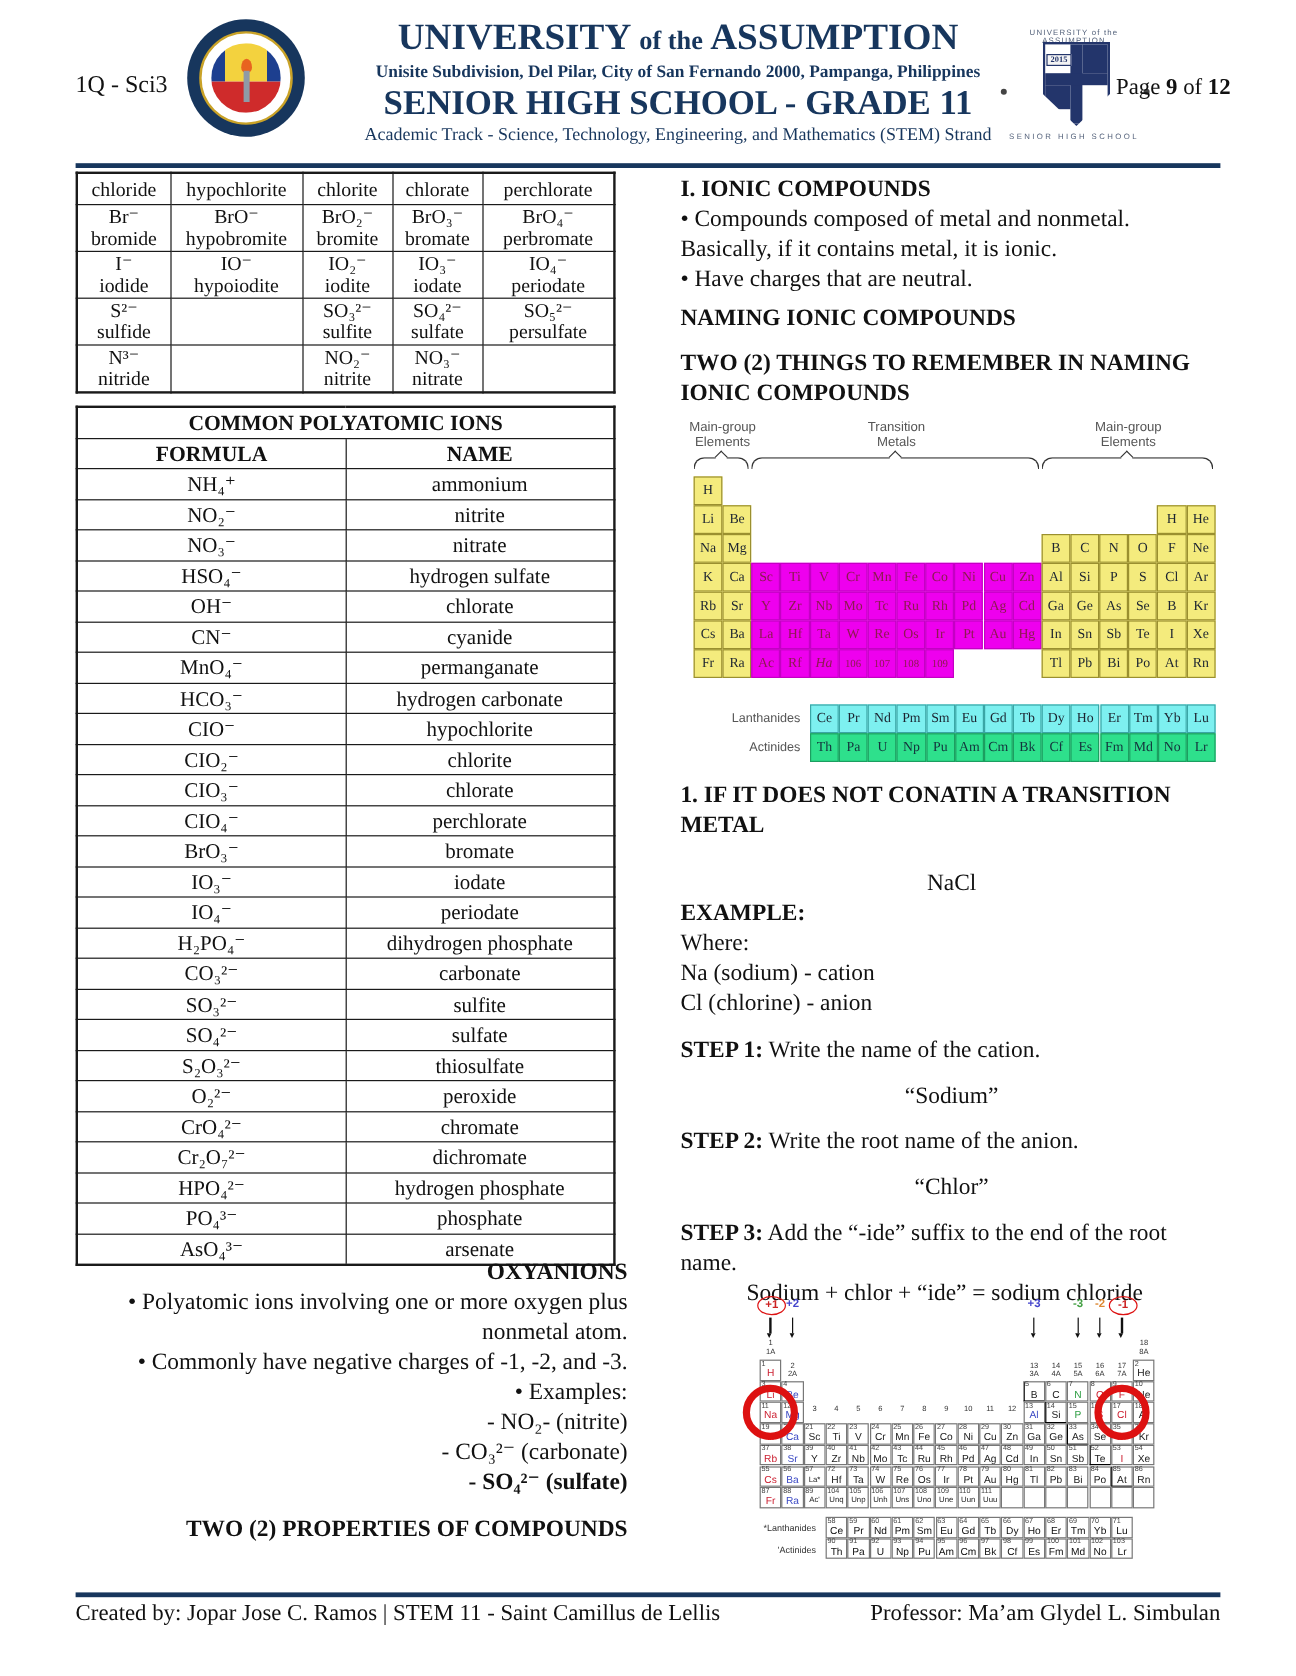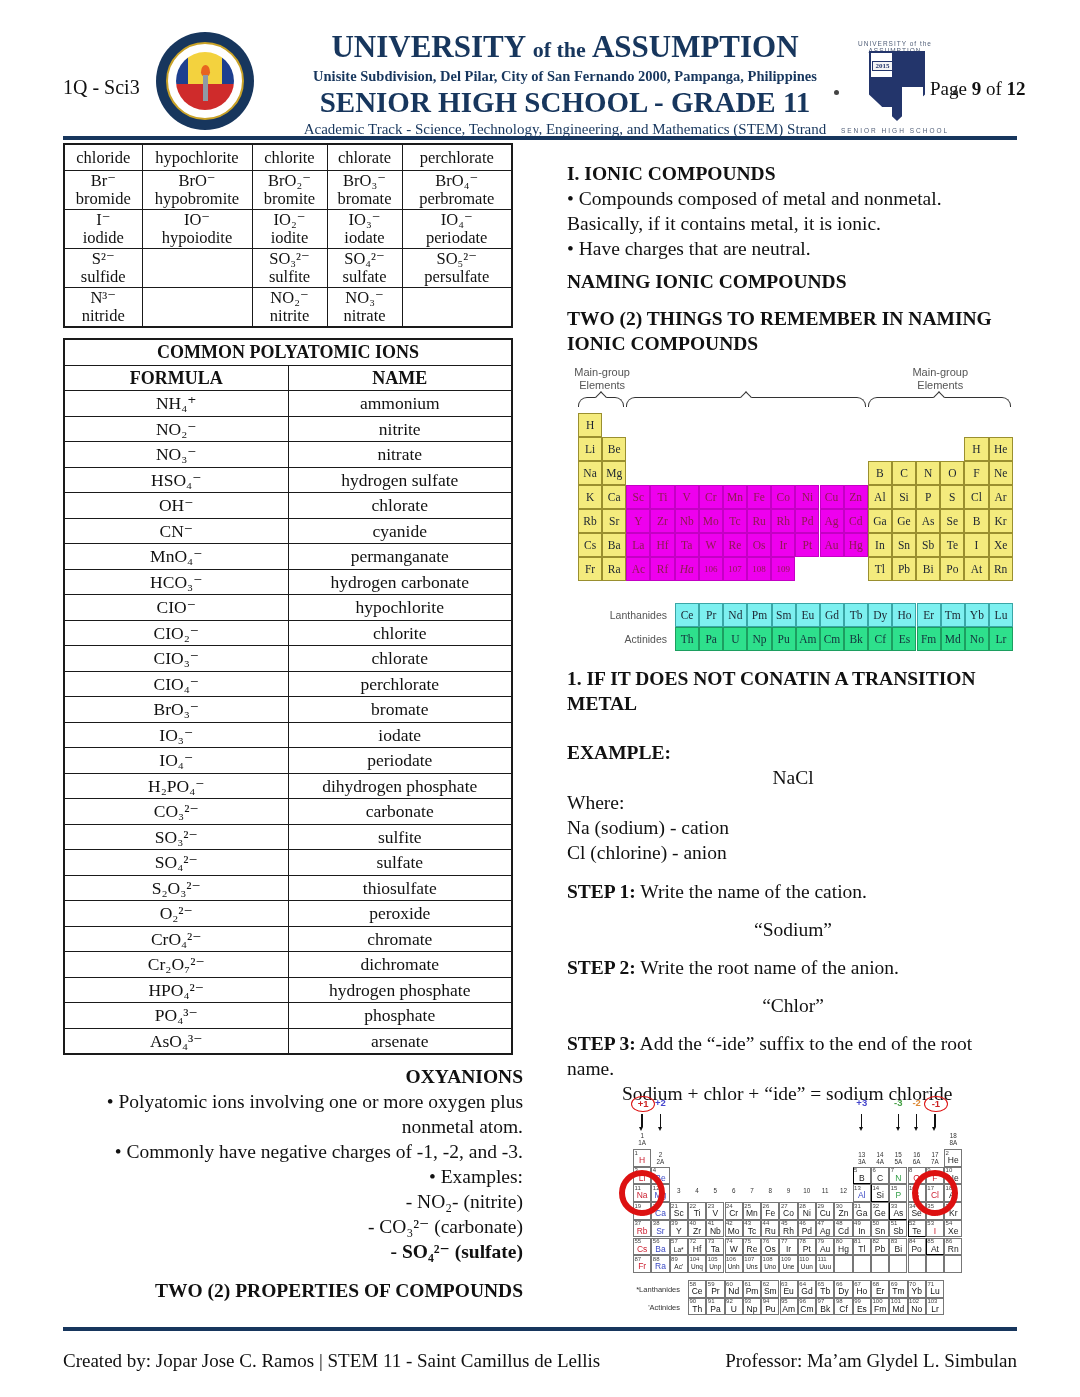--- a/index.html
+++ b/index.html
@@ -1,18 +1,18 @@
 <!DOCTYPE html>
 <html><head>
 <meta charset="utf-8">
 <style>
   html,body{margin:0;padding:0;background:#e8e8e8;}
   .page{position:relative;width:1080px;height:1397px;background:#ffffff;overflow:hidden;
         font-family:"Liberation Serif","DejaVu Serif",serif;color:#111;}
-  .abs{position:absolute;margin-top:16px;}
+  .abs{position:absolute;}
   .rule{position:absolute;left:63px;width:954px;background:#17365d;}
   .bold{font-weight:bold;}
   .center{text-align:center;}
 
   
   .course{left:63px;top:60px;font-size:20px;}
   .hdr-center{left:295px;top:14px;width:540px;text-align:center;}
   .uni-name{font-size:31px;font-weight:bold;color:#17365d;line-height:34px;}
   .uni-name .small{font-size:22px;}
   .hdr-addr{font-size:14.5px;font-weight:bold;color:#17365d;line-height:19px;}
@@ -381,20 +381,24 @@
       <div class="tline bold">IONIC COMPOUNDS</div>
     </div>
 
   <div class="abs" id="ptable1">
       <div class="pt1-label" style="left: -9px; width: 88.3px; top: 0px;">
         <div>Main-group</div>
         <div>Elements</div>
       </div>
       <div class="pt1-brace" style="left: 11px; width: 44.3px; top: 31px;"></div>
       <div class="pt1-notch" style="left: 30.15px; top: 27px;"></div>
+      <div class="pt1-label" style="left: 39.3px; width: 281.5px; top: 0px;">
+        <div>Transition</div>
+        <div>Metals</div>
+      </div>
       <div class="pt1-brace" style="left: 59.3px; width: 237.5px; top: 31px;"></div>
       <div class="pt1-notch" style="left: 175.05px; top: 27px;"></div>
       <div class="pt1-label" style="left: 280.8px; width: 184.9px; top: 0px;">
         <div>Main-group</div>
         <div>Elements</div>
       </div>
       <div class="pt1-brace" style="left: 300.8px; width: 140.9px; top: 31px;"></div>
       <div class="pt1-notch" style="left: 368.25px; top: 27px;"></div>
       <div class="pt1-cell pt1-y" style="left: 11px; top: 47px;">H</div>
       <div class="pt1-cell pt1-y" style="left: 11px; top: 71px;">Li</div>
@@ -507,22 +511,22 @@
       <div class="pt1-cell pt1-g" style="left: 349.5px; top: 261px;">Fm</div>
       <div class="pt1-cell pt1-g" style="left: 373.65px; top: 261px;">Md</div>
       <div class="pt1-cell pt1-g" style="left: 397.8px; top: 261px;">No</div>
       <div class="pt1-cell pt1-g" style="left: 421.95px; top: 261px;">Lr</div>
     </div>
 
   <div class="abs" id="right-naming" style="left:567px;top:650px;width:452px;">
       <div class="tline bold">1. IF IT DOES NOT CONATIN A TRANSITION</div>
       <div class="tline bold">METAL</div>
       <div class="gap" style="height: 24px;"></div>
+      <div class="tline center">NaCl</div>
       <div class="tline bold">EXAMPLE:</div>
-      <div class="tline center">NaCl</div>
       <div class="tline">Where:</div>
       <div class="tline">Na (sodium) - cation</div>
       <div class="tline">Cl (chlorine) - anion</div>
       <div class="gap" style="height: 14px;"></div>
       <div class="tline"><b>STEP 1:</b> Write the name of the cation.</div>
       <div class="gap" style="height: 13px;"></div>
       <div class="tline center">“Sodium”</div>
       <div class="gap" style="height: 13px;"></div>
       <div class="tline"><b>STEP 2:</b> Write the root name of the anion.</div>
       <div class="gap" style="height: 13px;"></div>

